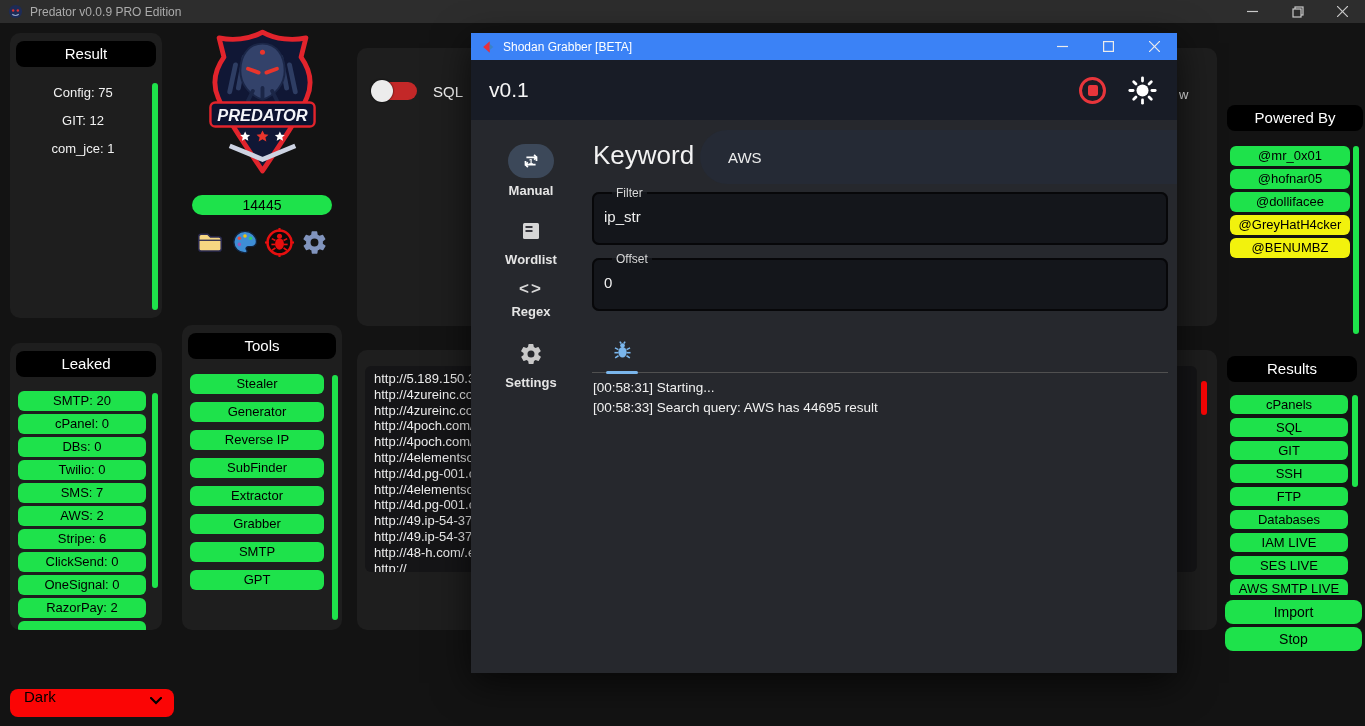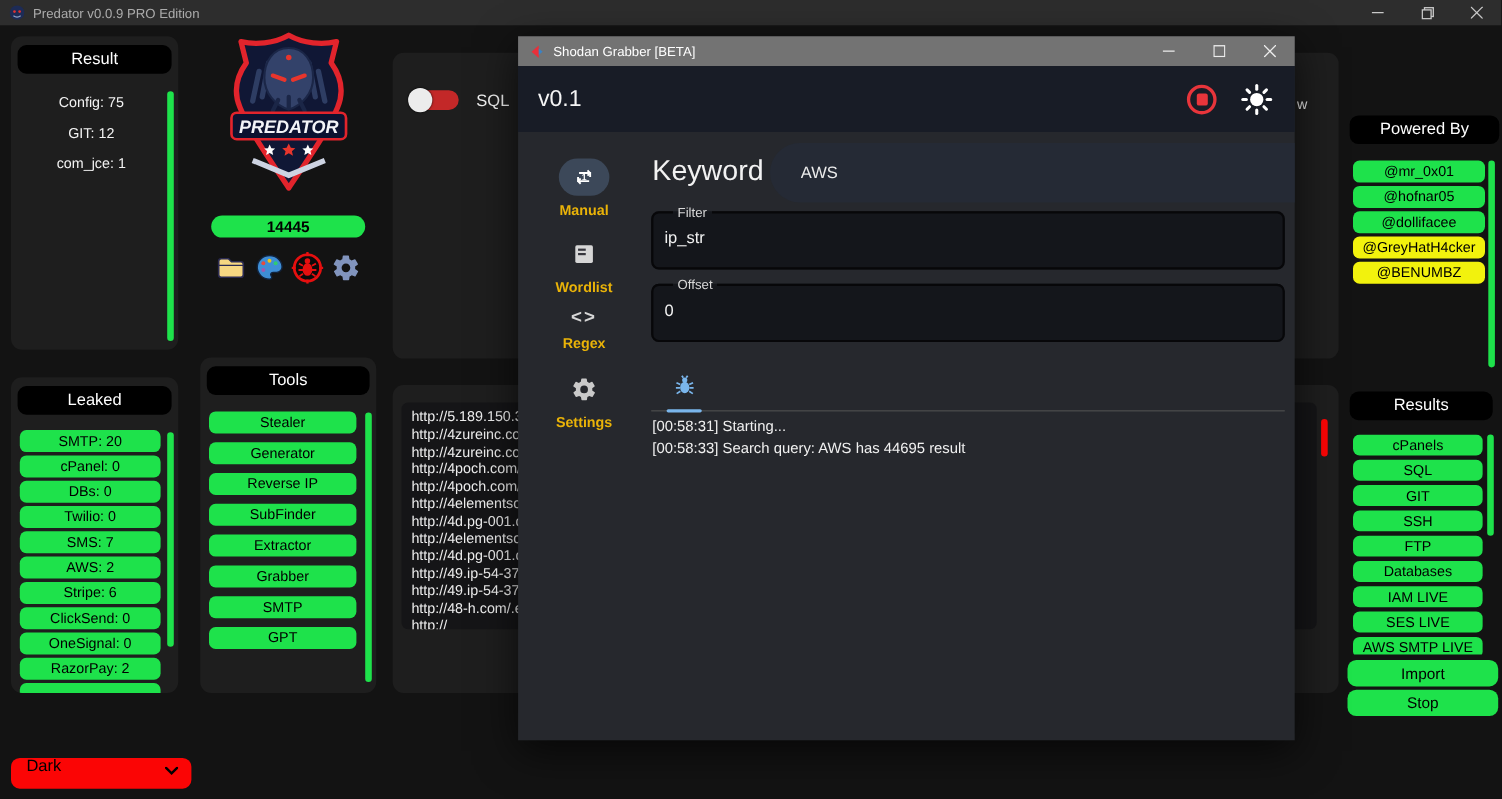--- a/index.html
+++ b/index.html
@@ -34,21 +34,21 @@
   .stat-item{height:28px;line-height:28px;text-align:center;font-size:13px;color:#f2f2f2}
   
   #result-panel{left:10px;top:33px;width:152px;height:285px}
   #result-panel .list{position:absolute;left:8px;right:14px;top:46px}
   
   #leaked-panel{left:10px;top:343px;width:152px;height:287px}
   .btn-list{position:absolute;display:flex;flex-direction:column}
   #leaked-panel .btn-list{left:8px;top:48px;width:128px;gap:3px}
   
   #logo-block{position:absolute;left:182px;top:28px;width:160px;text-align:center}
-  #count-button{width:140px;margin:16px auto 0;border-radius:10px;font-size:14px;font-weight:bold}
+  #count-button{width:140px;margin:16px auto 0;border-radius:10px;font-size:14px;font-weight:normal}
   .icon-row{display:flex;justify-content:center;gap:5px;margin-top:12px}
   .icon-row .tool-icon{width:30px;height:30px;display:flex;align-items:center;justify-content:center;cursor:pointer}
   
   #tools-panel{left:182px;top:325px;width:160px;height:305px}
   #tools-panel .btn-list{left:8px;top:49px;width:134px;gap:8px}
   
   #center-top-panel{left:357px;top:48px;width:860px;height:278px}
   .sql-toggle-row{position:absolute;left:14px;top:32px;display:flex;align-items:center;gap:16px}
   .switch{position:relative;width:46px;height:22px}
   .switch .track{position:absolute;left:8px;top:2px;width:38px;height:18px;border-radius:9px;background:#c32828}
@@ -73,33 +73,33 @@
   
   #stray-w{position:absolute;left:1179px;top:87px;font-size:13px;color:#e8e8e8}
   
   #theme-dropdown{position:absolute;left:10px;top:689px;width:164px;height:28px;background:var(--red);
     border-radius:8px;display:flex;align-items:flex-end;padding:0 12px 12px 14px;cursor:pointer}
   #theme-dropdown .val{font-size:15px;color:#000}
   #theme-dropdown svg{margin-left:auto}
   
   #modal{position:absolute;left:471px;top:33px;width:706px;height:640px;background:#26282d;
     box-shadow:0 10px 35px rgba(0,0,0,.65);z-index:10}
-  .m-titlebar{height:27px;background:#737373;display:flex;align-items:center;padding-left:10px}
+  .m-titlebar{height:27px;background:#3b82f6;display:flex;align-items:center;padding-left:10px}
   .m-titlebar .m-title{font-size:12px;color:#fff;margin-left:8px}
   .m-controls{margin-left:auto;display:flex;height:27px}
   .m-btn{width:46px;height:27px;display:flex;align-items:center;justify-content:center;color:#ececec}
   .m-header{height:60px;background:#181c26;display:flex;align-items:center;padding:0 20px 0 18px}
   .m-version{font-size:21px;color:#f5f5f5}
   .m-header-right{margin-left:auto;display:flex;align-items:center;gap:22px}
   .stop-circle{width:27px;height:27px;border:3px solid #e8353b;border-radius:50%;
     display:flex;align-items:center;justify-content:center;cursor:pointer}
   .stop-circle .sq{width:10px;height:11px;background:#e8353b;border-radius:2px}
   .m-body{position:relative;height:553px}
   .mtab{position:absolute;width:120px;left:0;text-align:center;cursor:pointer}
-  .mtab .lbl{display:block;font-size:13px;font-weight:bold;color:#eab308;margin-top:5px}
+  .mtab .lbl{display:block;font-size:13px;font-weight:bold;color:#e5e5e5;margin-top:5px}
   .pill{display:inline-flex;width:46px;height:34px;border-radius:17px;background:#3c4859;
     align-items:center;justify-content:center}
   #tab-manual{top:24px}
   #tab-wordlist{top:99px}
   #tab-regex{top:159px}
   #tab-settings{top:222px}
   .regex-glyph{font-size:17px;font-weight:bold;letter-spacing:2px;color:#d6d6d6}
   #keyword-label{position:absolute;left:122px;top:20px;font-size:26px;color:#f2f2f2}
   #keyword-input{position:absolute;left:229px;top:10px;width:477px;height:54px;border:none;outline:none;
     background:#252a35;border-radius:27px 0 0 27px;color:#ececec;font-size:15px;padding-left:28px;

